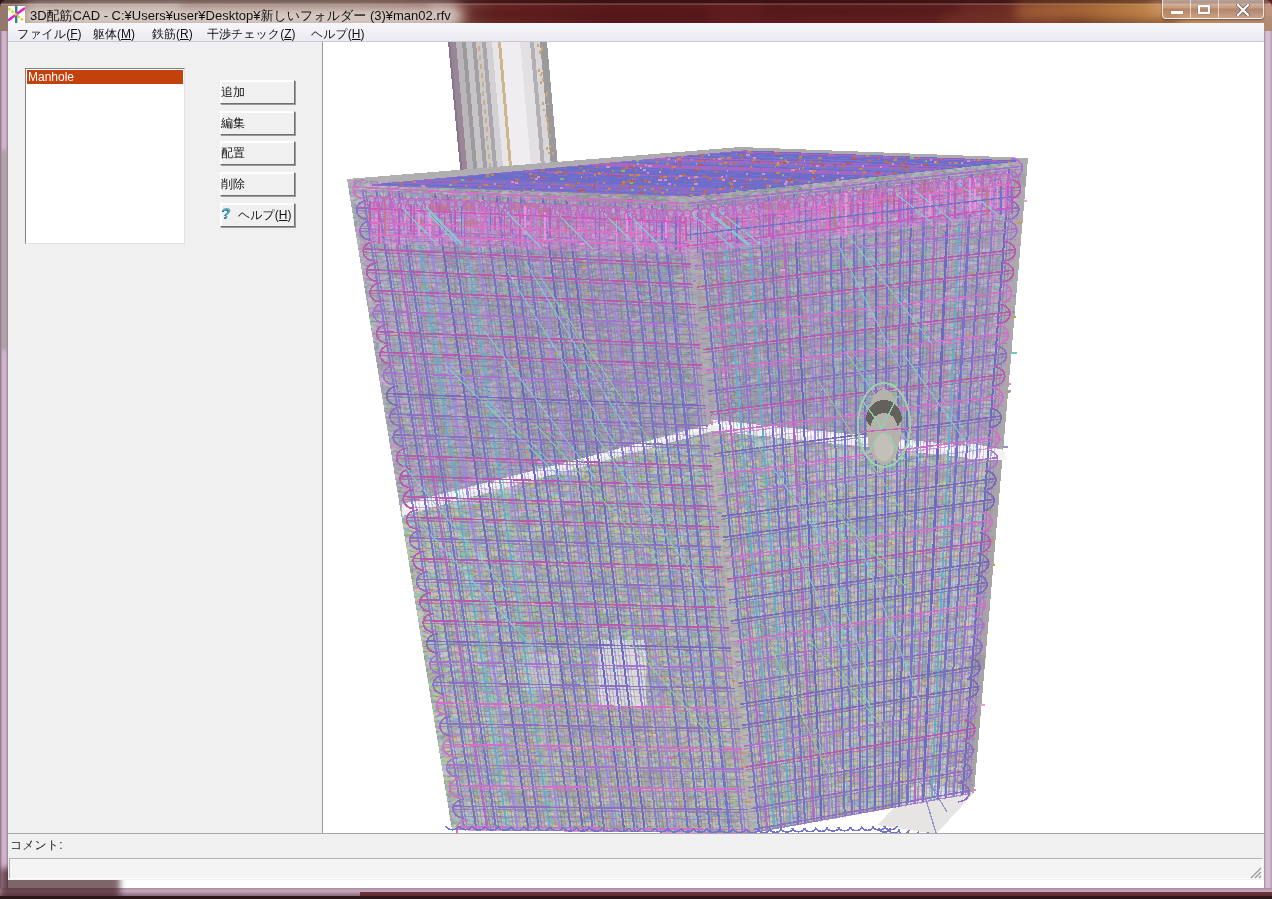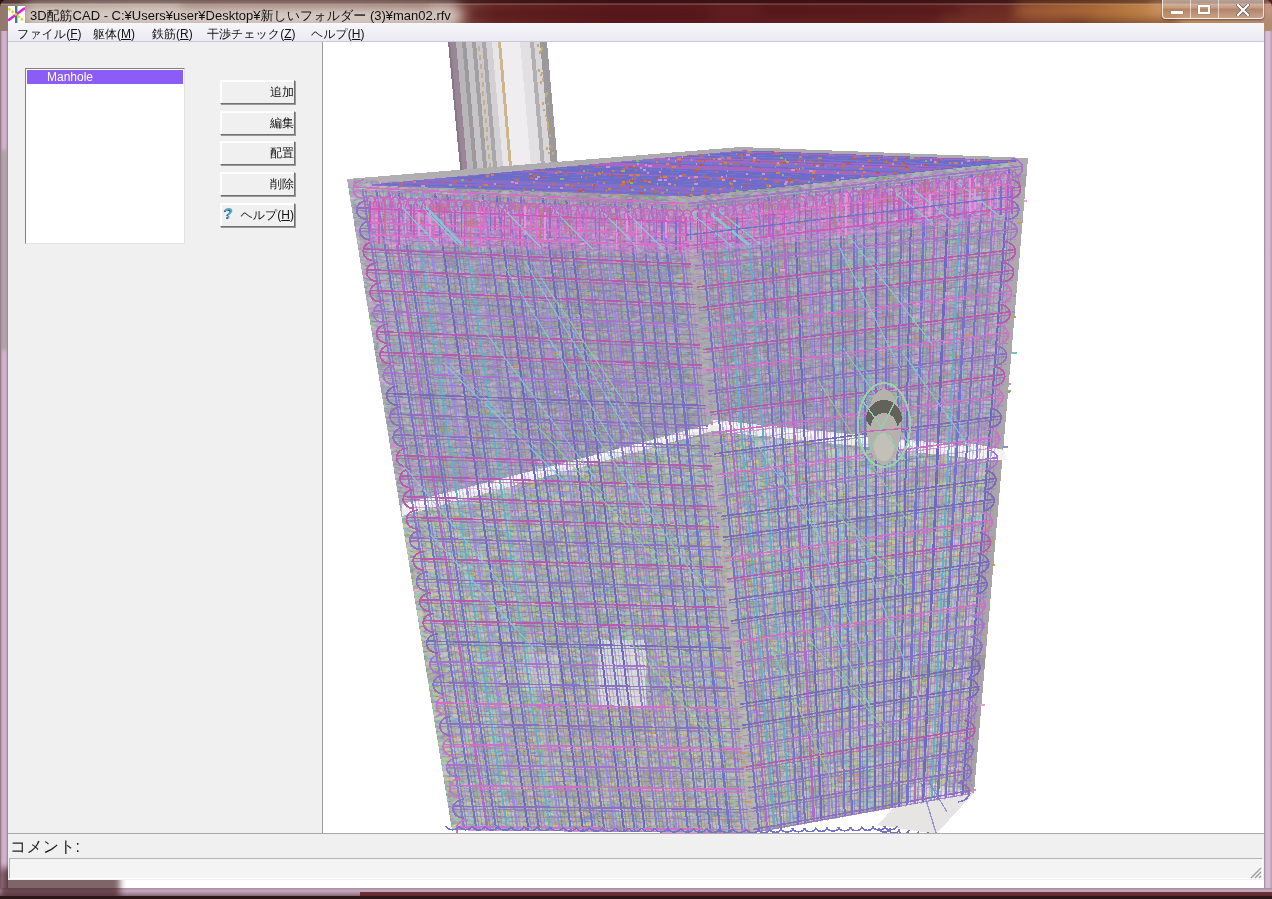--- a/index.html
+++ b/index.html
@@ -59,21 +59,21 @@
   <div class="abs" style="left:0;top:0;width:1256px;height:19px;background:linear-gradient(180deg,#f7f6fa,#ebeaf3);border-bottom:1px solid #c9c8d4;font-size:12px;color:#111">
     <span class="abs" style="left:9px;top:3px">ファイル(<u>F</u>)</span>
     <span class="abs" style="left:85px;top:3px">躯体(<u>M</u>)</span>
     <span class="abs" style="left:144px;top:3px">鉄筋(<u>R</u>)</span>
     <span class="abs" style="left:199px;top:3px">干渉チェック(<u>Z</u>)</span>
     <span class="abs" style="left:303px;top:3px">ヘルプ(<u>H</u>)</span>
   </div>
 
   <div class="abs" style="left:0;top:19px;width:314px;height:791px;background:#f0f0f0">
     <div class="abs" style="left:17px;top:26px;width:160px;height:176px;background:#fff;border:1px solid #828282;border-bottom-color:#e3e3e3;border-right-color:#e3e3e3">
-      <div class="abs" style="left:1px;top:1px;width:156px;height:14px;background:#8b5cf6;color:#fff;font-size:12px;line-height:14px;padding-left:20px">Manhole</div>
+      <div class="abs" style="left:1px;top:1px;width:156px;height:14px;background:#c2410c;color:#fff;font-size:12px;line-height:14px;padding-left:1px">Manhole</div>
     </div>
     <div class="btn abs" style="left:212px;top:38px">追加</div>
     <div class="btn abs" style="left:212px;top:69px">編集</div>
     <div class="btn abs" style="left:212px;top:99px">配置</div>
     <div class="btn abs" style="left:212px;top:130px">削除</div>
     <div class="btn abs" style="left:212px;top:161px"><svg width="13" height="15" viewBox="0 0 13 15" style="margin-right:4px;vertical-align:-3px">
             <text x="0" y="12" font-size="15" font-weight="bold" fill="#2a6a9a">?</text>
             <text x="1" y="11" font-size="15" font-weight="bold" fill="#58aab8">?</text>
           </svg>ヘルプ(<u>H</u>)</div>
   </div>
@@ -612,22 +612,22 @@
           <ellipse cx="884" cy="455" rx="10" ry="14" fill="#c2c0b8"></ellipse>
           <ellipse cx="884" cy="433" rx="26" ry="42" fill="none" stroke="#9cd4ac" stroke-width="2" stroke-opacity="0.9"></ellipse>
           <path d="M862 408 L905 468 M868 462 L898 404" stroke="#8fd0a8" stroke-width="1.4"></path>
           <path d="M860 440 L908 436" stroke="#c964c0" stroke-width="1.4"></path>
           <path d="M446.0 834.0a7 6 0 0 0 13 0M459.0 834.1a7 6 0 0 0 13 0M472.1 834.3a7 6 0 0 0 13 0M485.1 834.4a7 6 0 0 0 13 0M498.2 834.5a7 6 0 0 0 13 0M511.2 834.7a7 6 0 0 0 13 0M524.3 834.8a7 6 0 0 0 13 0M537.3 834.9a7 6 0 0 0 13 0M550.3 835.0a7 6 0 0 0 13 0M563.4 835.2a7 6 0 0 0 13 0M576.4 835.3a7 6 0 0 0 13 0M589.5 835.4a7 6 0 0 0 13 0M602.5 835.6a7 6 0 0 0 13 0M615.6 835.7a7 6 0 0 0 13 0M628.6 835.8a7 6 0 0 0 13 0M641.7 836.0a7 6 0 0 0 13 0M654.7 836.1a7 6 0 0 0 13 0M667.7 836.2a7 6 0 0 0 13 0M680.8 836.3a7 6 0 0 0 13 0M693.8 836.5a7 6 0 0 0 13 0M706.9 836.6a7 6 0 0 0 13 0M719.9 836.7a7 6 0 0 0 13 0M733.0 836.9a7 6 0 0 0 13 0M746.0 837.0a7 6 0 0 0 13 0M746.0 837.0a7 6 0 0 0 13 0M757.5 836.8a7 6 0 0 0 13 0M769.0 836.5a7 6 0 0 0 13 0M780.5 836.2a7 6 0 0 0 13 0M792.0 836.0a7 6 0 0 0 13 0M803.5 835.8a7 6 0 0 0 13 0M815.0 835.5a7 6 0 0 0 13 0M826.5 835.2a7 6 0 0 0 13 0M838.0 835.0a7 6 0 0 0 13 0M849.5 834.8a7 6 0 0 0 13 0M861.0 834.5a7 6 0 0 0 13 0M872.5 834.2a7 6 0 0 0 13 0M884.0 834.0a7 6 0 0 0 13 0M879.0 836.0a6 7 0 0 0 11 0M888.6 837.0a6 7 0 0 0 11 0M898.2 838.0a6 7 0 0 0 11 0M907.8 839.0a6 7 0 0 0 11 0M917.4 840.0a6 7 0 0 0 11 0M927.0 841.0a6 7 0 0 0 11 0" stroke="#7273cc" stroke-width="1.5" fill="none"></path>
           <path d="M921 791 L936 841 M929 790 L947 820" stroke="#8080c8" stroke-width="1.3" stroke-opacity="0.8"></path>
         </svg>
   </div>
 
   <div class="abs" style="left:0;top:810px;width:1256px;height:1px;background:#a8a8a8"></div>
-  <div class="abs" style="left:2px;top:814px;font-size:16px;color:#222">コメント:</div>
+  <div class="abs" style="left:2px;top:814px;font-size:12px;color:#222">コメント:</div>
   <div class="abs" style="left:1px;top:835px;width:1254px;height:21px;background:#f4f4f4;border:1px solid #b4b4b4;border-bottom-color:#fdfdfd;border-right-color:#fdfdfd"></div>
   <svg class="abs" style="right:2px;top:843px" width="13" height="13">
         <path d="M12 2 L2 12 M12 6 L6 12 M12 10 L10 12" stroke="#9a9a9a" stroke-width="1.3"></path>
       </svg>
 </div>
 <style>
-.btn{width:75px;height:24px;background:#f0f0f0;font-size:12px;color:#111;text-align:right;line-height:23px;
+.btn{width:75px;height:24px;background:#f0f0f0;font-size:12px;color:#111;text-align:left;line-height:23px;
 border:1px solid #707070;border-top-color:#fdfdfd;border-left-color:#fdfdfd;box-shadow:1px 1px 0 #9a9a9a, inset 1px 1px 0 #fff}
 </style>
 </div>
 </body></html>

